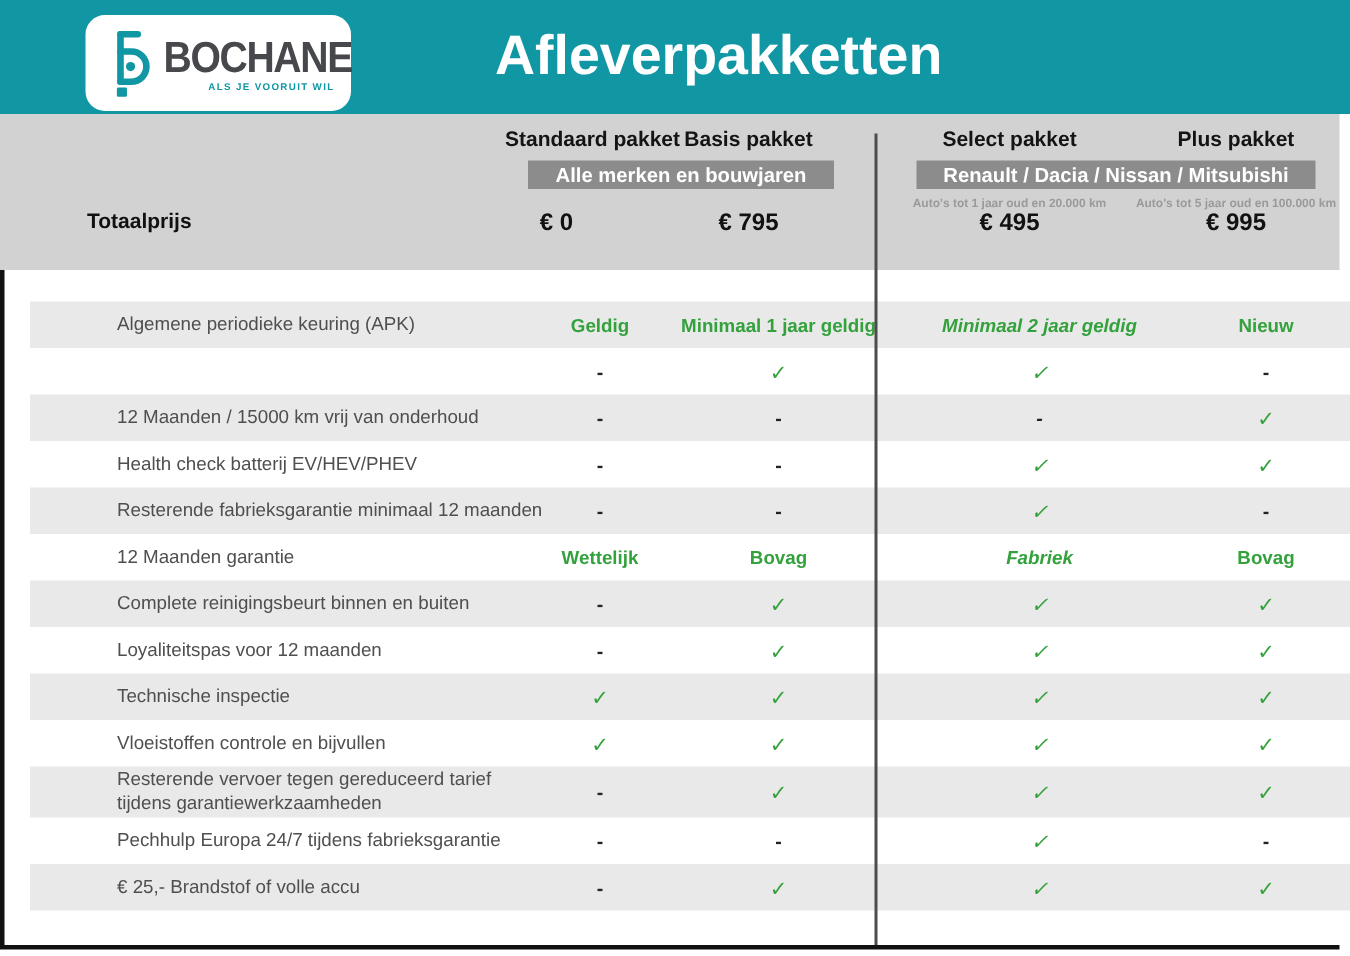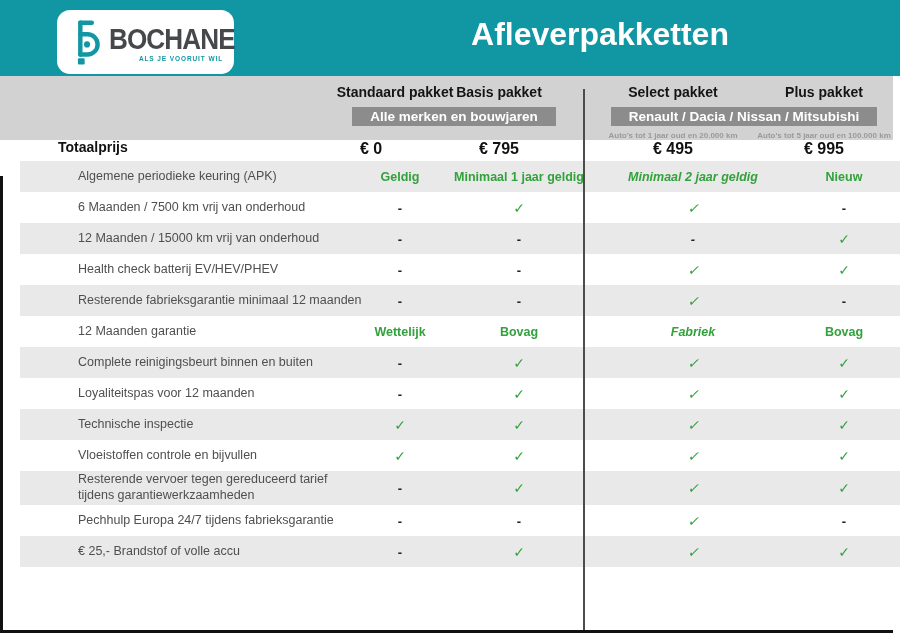--- a/index.html
+++ b/index.html
@@ -19,26 +19,26 @@
   .brand-name {
     position:absolute; left:52px; top:13px; font-size:29px; font-weight:700;
     color:#46484b; letter-spacing:-1px; transform:scaleX(.9); transform-origin:left;
     white-space:nowrap;
   }
   .brand-tagline {
     position:absolute; right:11px; top:45px; font-size:6.5px; font-weight:700;
     color:#1197a3; letter-spacing:.9px; white-space:nowrap;
   }
   .page-title {
-    position:absolute; left:330px; top:16px; width:540px; text-align:center;
-    color:#ffffff; font-size:32px; font-weight:700; letter-spacing:0;
-  }
-
-  
-  .headband { position:relative; width:893px; height:64px; background:#d2d2d2;text-decoration:underline; }
+    position:absolute; left:330px; top:16px; width:540px; 
+    color:#ffffff; font-size:37px; font-weight:700; letter-spacing:0;
+  }
+
+  
+  .headband { position:relative; width:893px; height:104px; background:#d2d2d2;text-decoration:underline; }
   .colhead { position:absolute; top:8px; width:180px; text-align:center;
              font-size:14px; font-weight:700; color:#141414; }
   .colhead.c-s   { left:305px; }
   .colhead.c-b   { left:409px; }
   .colhead.c-sel { left:583px; }
   .colhead.c-pl  { left:734px; }
   .banner { position:absolute; top:31px; height:19px; background:#8c8c8c;
             color:#ffffff; font-size:13.5px; font-weight:700; text-align:center;
             line-height:19px; }
   .banner.left  { left:352px; width:204px; }
@@ -133,21 +133,20 @@
 
     <div class="frow">
       <span class="row-label">Algemene periodieke keuring (APK)</span>
       <span class="cell c-s">Geldig</span>
       <span class="cell c-b">Minimaal 1 jaar geldig</span>
       <span class="cell c-sel">Minimaal 2 jaar geldig</span>
       <span class="cell c-pl">Nieuw</span>
     </div>
 
     <div class="frow">
-      <span class="row-label">6 Maanden / 7500 km vrij van onderhoud</span>
       <span class="cell c-s is-dash">-</span>
       <span class="cell c-b is-check">✓</span>
       <span class="cell c-sel is-check">✓</span>
       <span class="cell c-pl is-dash">-</span>
     </div>
 
     <div class="frow">
       <span class="row-label">12 Maanden / 15000 km vrij van onderhoud</span>
       <span class="cell c-s is-dash">-</span>
       <span class="cell c-b is-dash">-</span>

